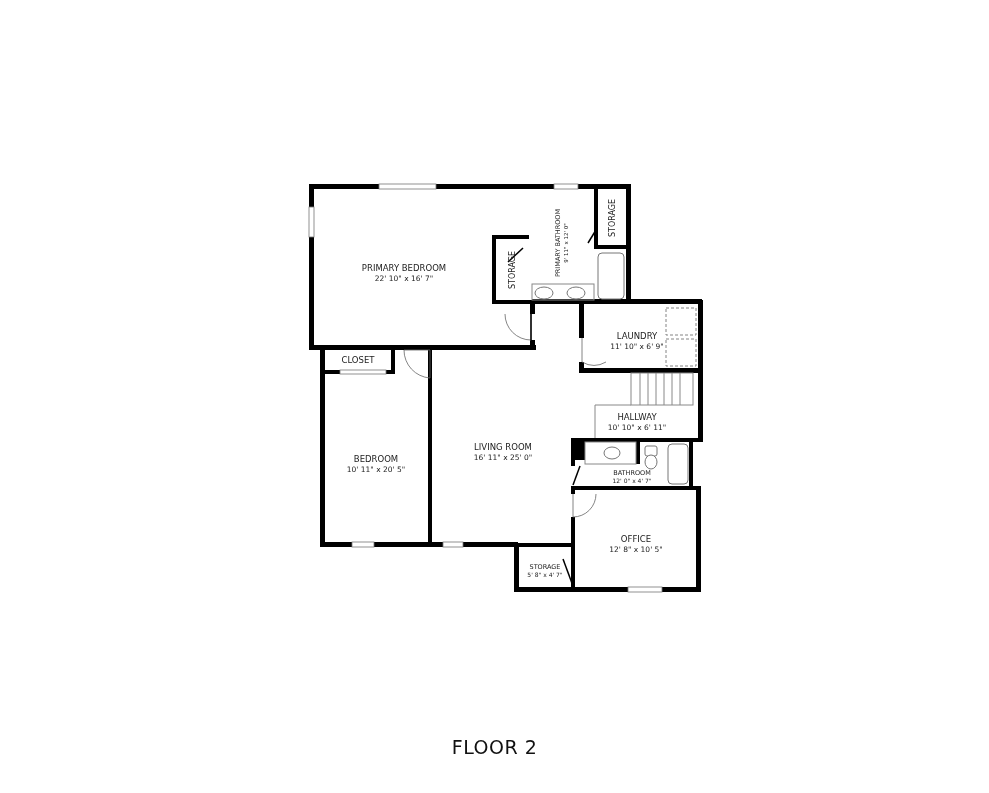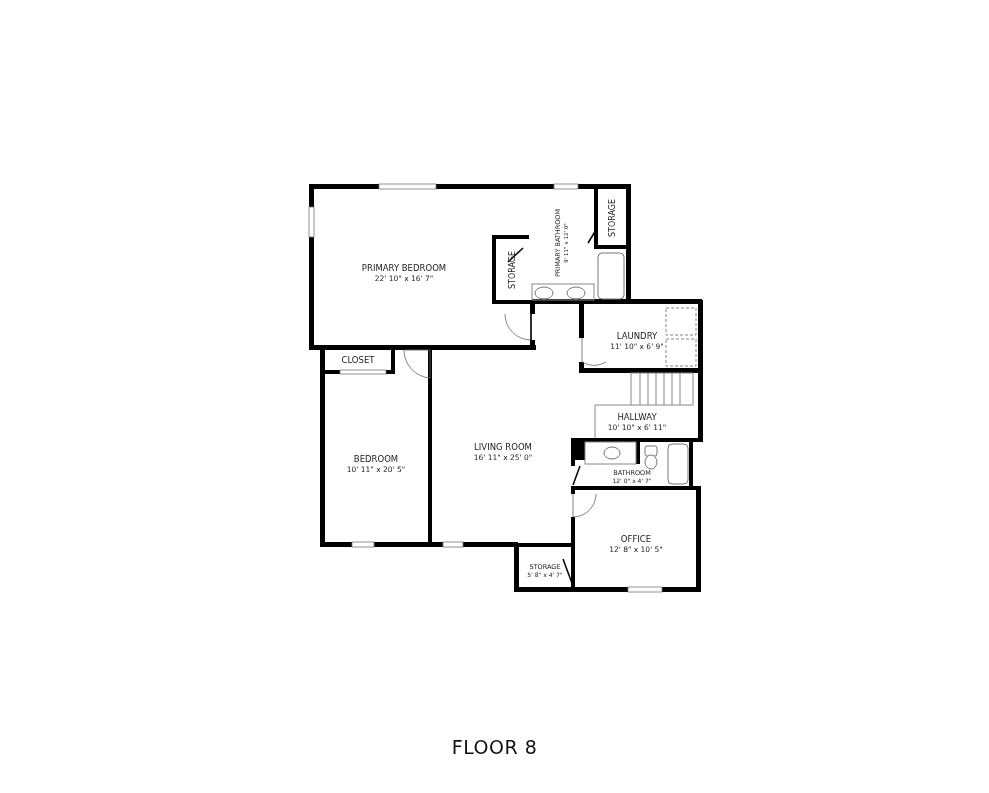--- a/index.html
+++ b/index.html
@@ -167,13 +167,13 @@
     <text class="lbl" x="503" y="460" font-size="7.5">16' 11" x 25' 0"</text>
 
     <text class="lbl" x="636" y="542" font-size="8.5">OFFICE</text>
     <text class="lbl" x="636" y="552" font-size="7.5">12' 8" x 10' 5"</text>
 
     <text class="lbl" x="545" y="569" font-size="6.5">STORAGE</text>
     <text class="lbl" x="545" y="577" font-size="6">5' 8" x 4' 7"</text>
   </g>
 </svg>
 
-<div class="floor-title">FLOOR 8</div>
+<div class="floor-title">FLOOR 2</div>
 
 </body></html>

